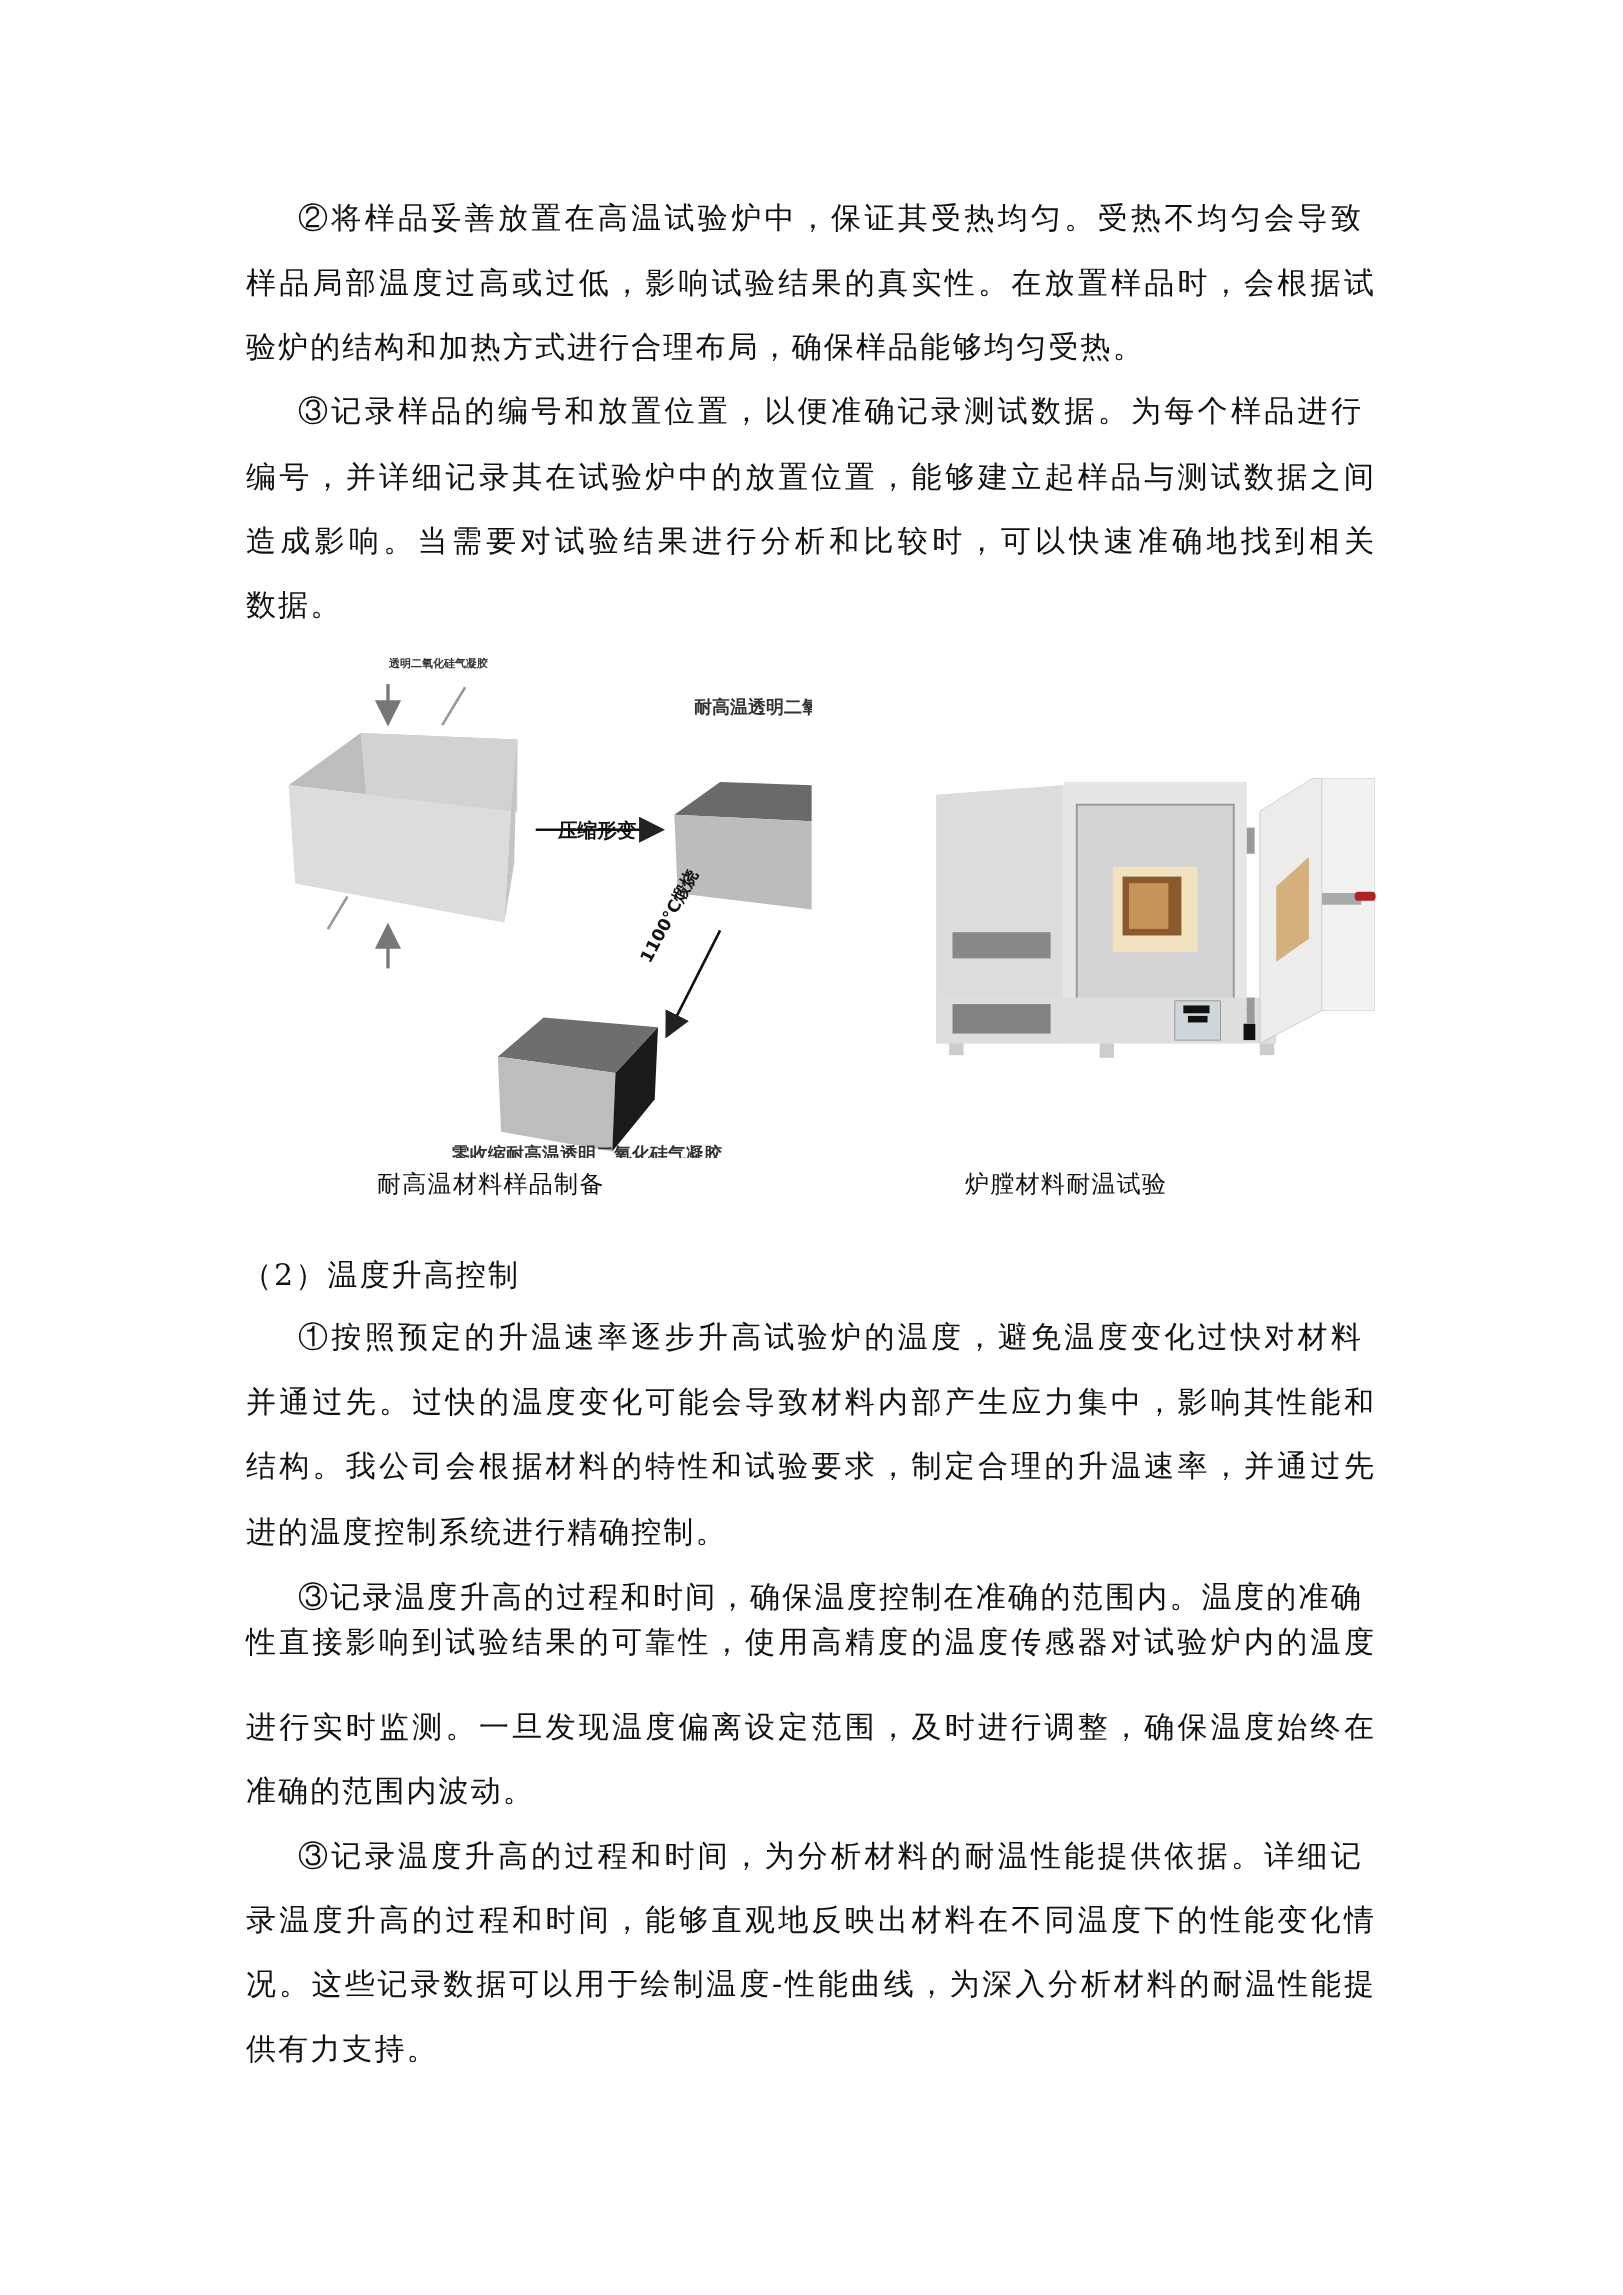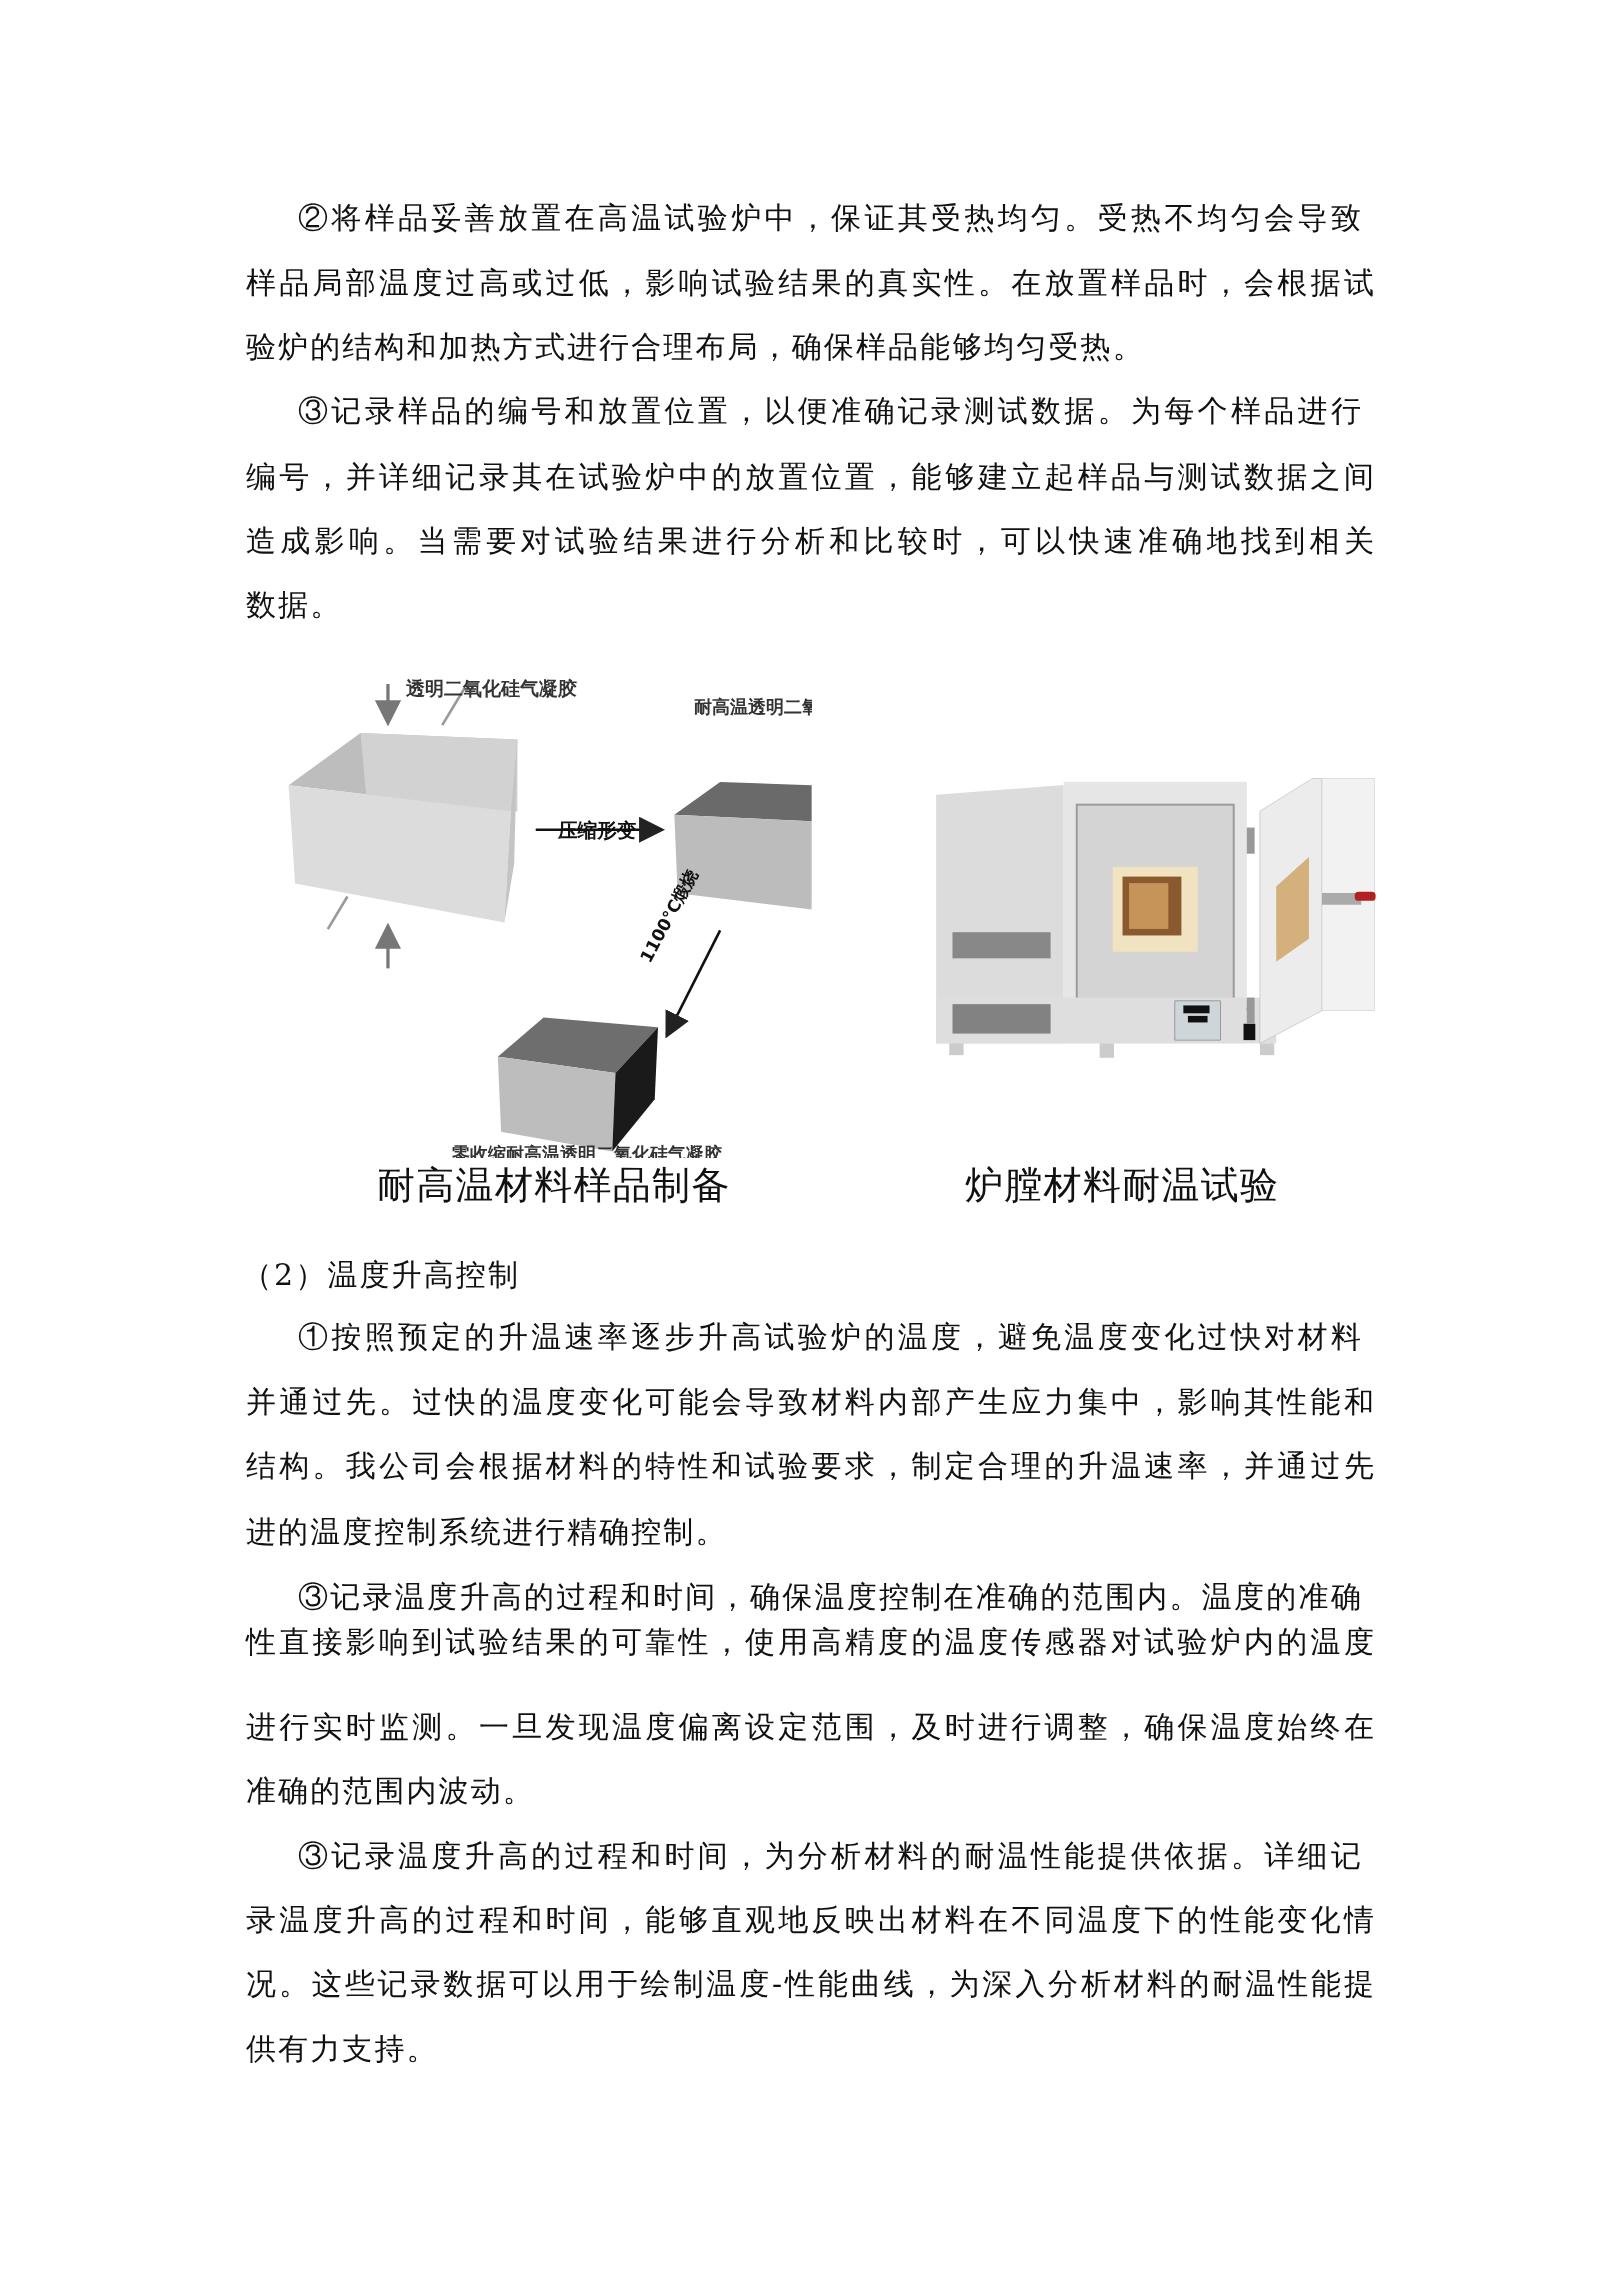--- a/index.html
+++ b/index.html
@@ -2,21 +2,21 @@
 <html style="font-size:10.5px"><head>
 <meta charset="utf-8">
 <style>
   html, body { margin:0; padding:0; background:#ffffff; }
   body { width:1623px; height:2295px; position:relative; overflow:hidden;
          font-family:"DejaVu Serif","Liberation Serif",serif; color:#111; }
   .line { position:absolute; left:246px; width:1130px; font-size:30px; line-height:39px;
           white-space:nowrap; letter-spacing:2.1px; }
   .line.indent { left:298px; width:1065px; }
   .line.just { text-align:justify; text-align-last:justify; }
-  .caption { position:absolute; font-size:38px; line-height:39px; white-space:nowrap; letter-spacing:1.3px; }
+  .caption { position:absolute; font-size:24px; line-height:39px; white-space:nowrap; letter-spacing:1.3px;font-family:Liberation Mono, monospace; }
   .figure { position:absolute; }
   .fig-label { position:absolute; font-family:"DejaVu Sans","Liberation Sans",sans-serif;
                font-weight:bold; color:#333; white-space:nowrap; }
 </style>
 </head>
 <body>
 
 <div>
   <div class="line indent just" style="top:198px">②将样品妥善放置在高温试验炉中，保证其受热均匀。受热不均匀会导致</div>
   <div class="line just" style="top:263px">样品局部温度过高或过低，影响试验结果的真实性。在放置样品时，会根据试</div>
@@ -55,21 +55,21 @@
 
     <polygon points="650,255 720,205 860,210 860,265" fill="#6a6a6a"></polygon>
     <polygon points="650,255 860,265 860,400 655,375" fill="#bcbcbc"></polygon>
 
     <line x1="720" y1="432" x2="640" y2="590" stroke="#111" stroke-width="4" marker-end="url(#ah)"></line>
 
     <polygon points="380,625 450,565 625,580 560,650" fill="#6e6e6e"></polygon>
     <polygon points="380,625 560,650 555,770 385,740" fill="#bdbdbd"></polygon>
     <polygon points="560,650 625,580 620,690 555,770" fill="#1a1a1a"></polygon>
   </svg>
-  <div class="fig-label" style="left:157px; top:7.9px; font-size:19px;margin-top:20px;">透明二氧化硅气凝胶</div>
+  <div class="fig-label" style="left:140px; top:7.9px; font-size:11px;">透明二氧化硅气凝胶</div>
   <div class="fig-label" style="left:309px; top:137px; font-size:19.6px; color:#111;margin-top:32px;">压缩形变</div>
   <div class="fig-label" style="left:445px; top:47px; font-size:18px;">耐高温透明二氧化</div>
   <div class="fig-label" style="left:386px; top:308px; font-size:17px; color:#111; transform:rotate(-62deg); transform-origin:left top;">1100°C煅烧</div>
   <div class="fig-label" style="left:203px; top:494px; font-size:18px;">零收缩耐高温透明二氧化硅气凝胶</div>
 </div>
 
 <div class="figure" style="left:923px; top:736px; width:471px; height:327px;">
   <svg width="471" height="327" viewBox="0 0 720 500">
 
     <polygon points="20,90 215,75 215,470 20,470" fill="#dcdcdc"></polygon>

